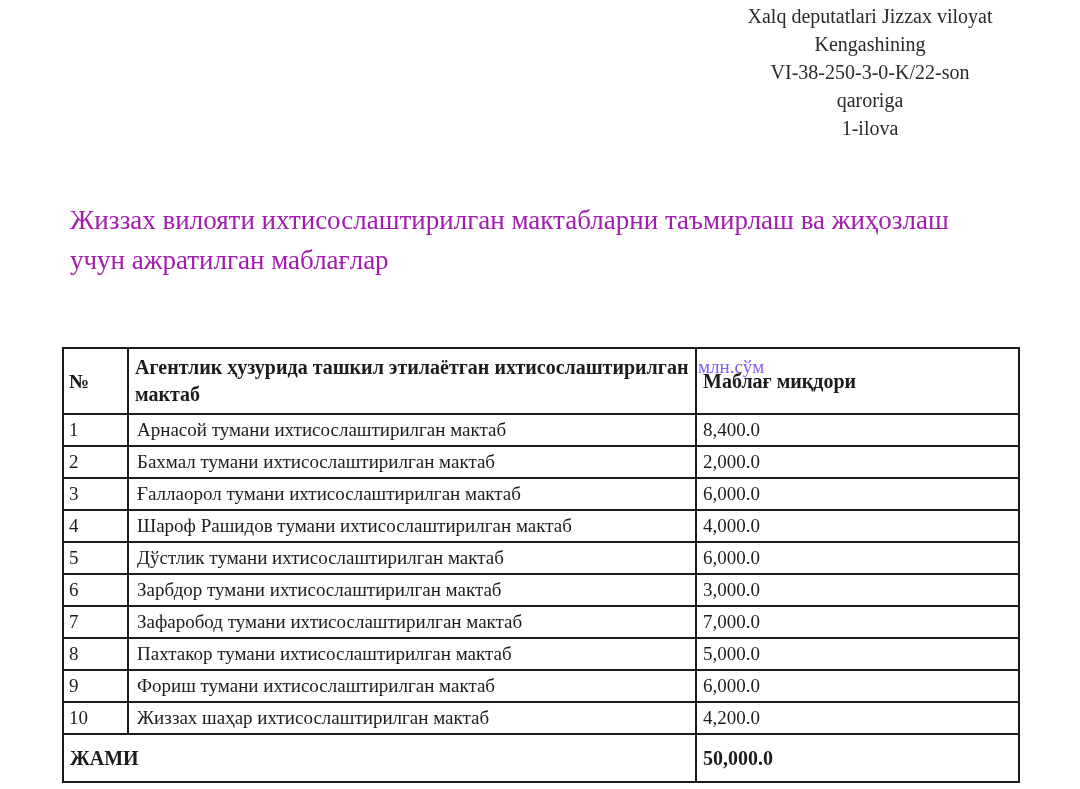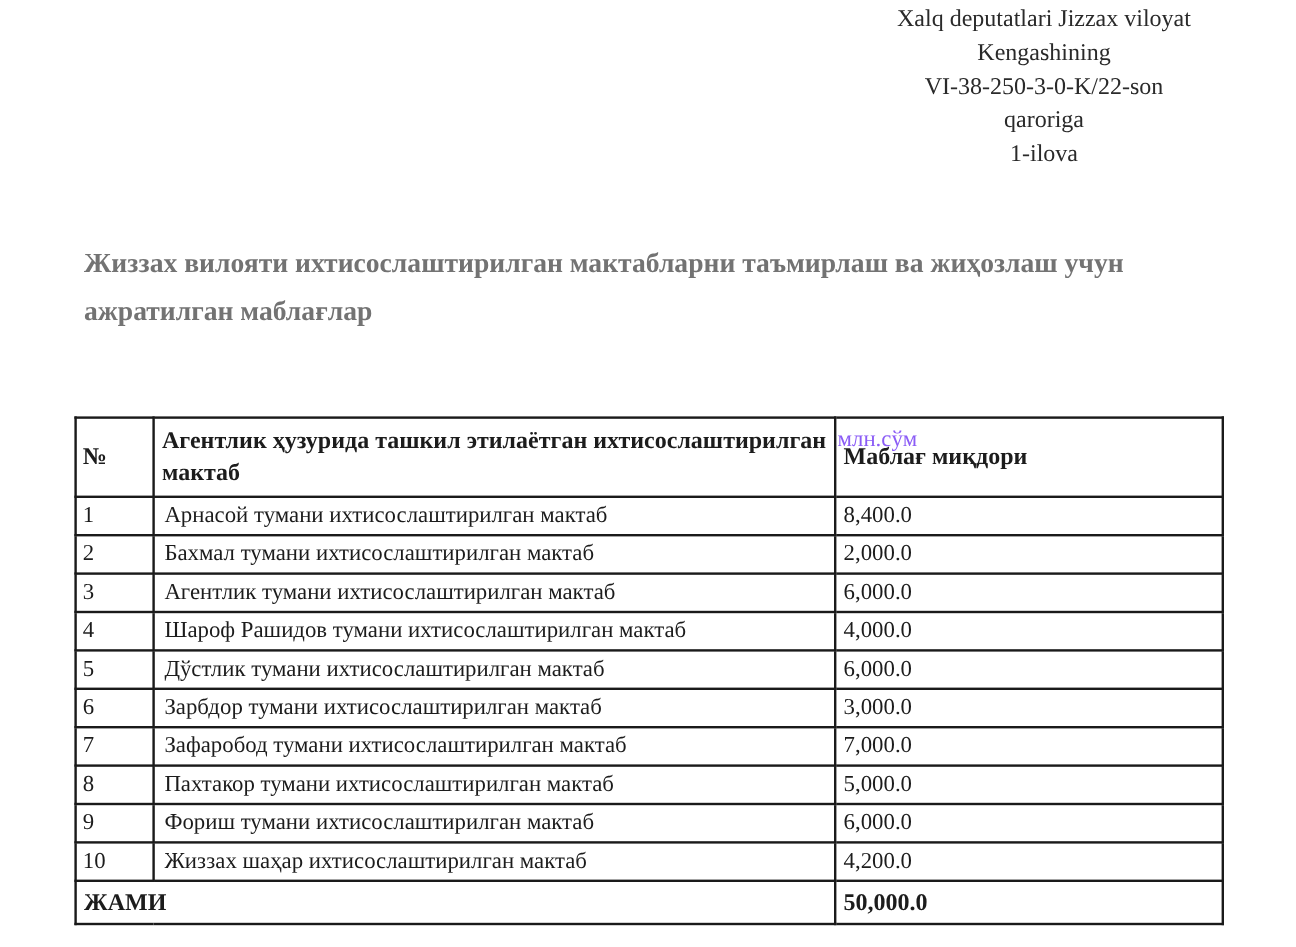--- a/index.html
+++ b/index.html
@@ -24,24 +24,24 @@
     text-align: center;
     font-size: 20px;
     line-height: 28px;
     color: #2a2a2a;
   }
   .doc-title {
     position: absolute;
     left: 70px;
     top: 200px;
     width: 880px;
-    font-size: 23px;
-    font-weight: bold;
+    font-size: 27px;
+    font-weight: normal;
     line-height: 40px;
-    color: #737373;
+    color: #a21caf;
   }
   .unit-label {
     position: absolute;
     left: 698px;
     top: 320px;
     font-size: 19px;
     color: #8b5cf6;
     margin-top: 36px;
   }
   table.alloc-table {
@@ -77,21 +77,21 @@
     height: 32px;
   }
   .alloc-table tbody td.cell-no {
     padding-left: 5px;
   }
   .alloc-table tbody td.cell-name {
     padding-left: 8px;
     margin-top: 33px;
   }
   .alloc-table tfoot tr {
-    height: 36px;
+    height: 48px;
     margin-top: 11px;
   }
   .alloc-table tfoot td {
     font-weight: bold;
     font-size: 20px;
   }
 </style>
 </head>
 <body>
 
@@ -128,21 +128,21 @@
         <td class="cell-name">Арнасой тумани ихтисослаштирилган мактаб</td>
         <td class="cell-amount">8,400.0</td>
       </tr>
       <tr>
         <td class="cell-no">2</td>
         <td class="cell-name">Бахмал тумани ихтисослаштирилган мактаб</td>
         <td class="cell-amount">2,000.0</td>
       </tr>
       <tr>
         <td class="cell-no">3</td>
-        <td class="cell-name">Агентлик тумани ихтисослаштирилган мактаб</td>
+        <td class="cell-name">Ғаллаорол тумани ихтисослаштирилган мактаб</td>
         <td class="cell-amount">6,000.0</td>
       </tr>
       <tr>
         <td class="cell-no">4</td>
         <td class="cell-name">Шароф Рашидов тумани ихтисослаштирилган мактаб</td>
         <td class="cell-amount">4,000.0</td>
       </tr>
       <tr>
         <td class="cell-no">5</td>
         <td class="cell-name">Дўстлик тумани ихтисослаштирилган мактаб</td>

